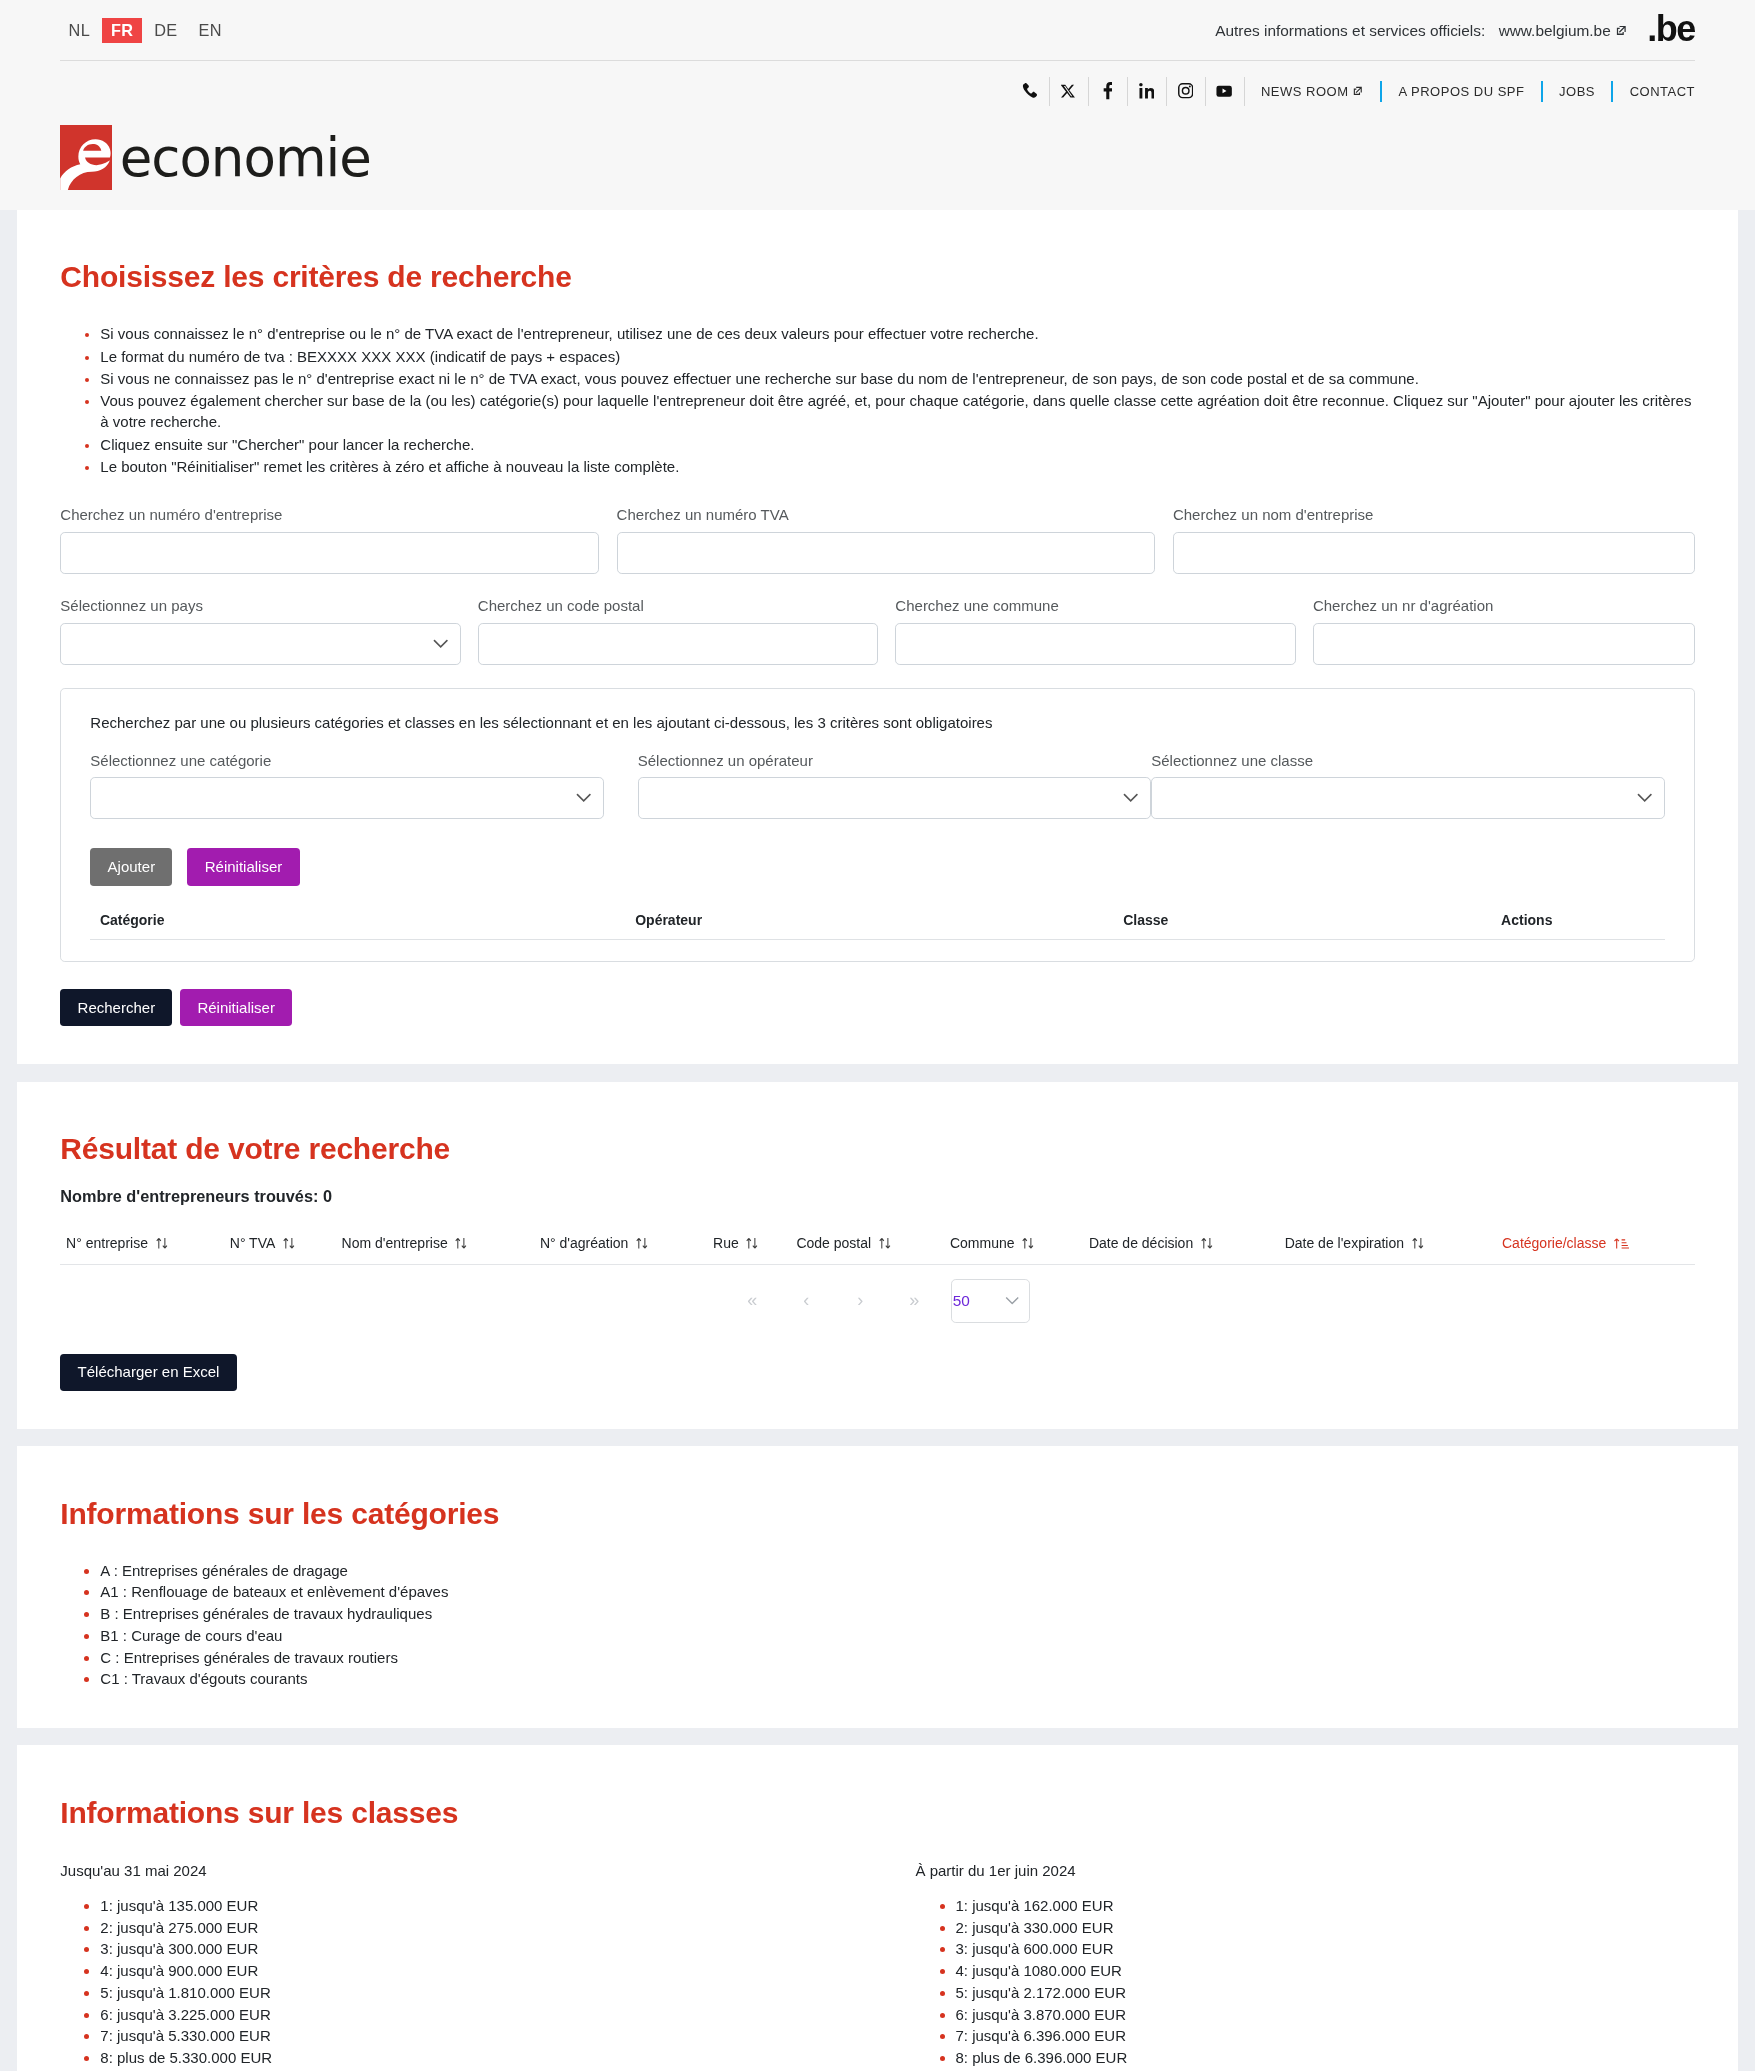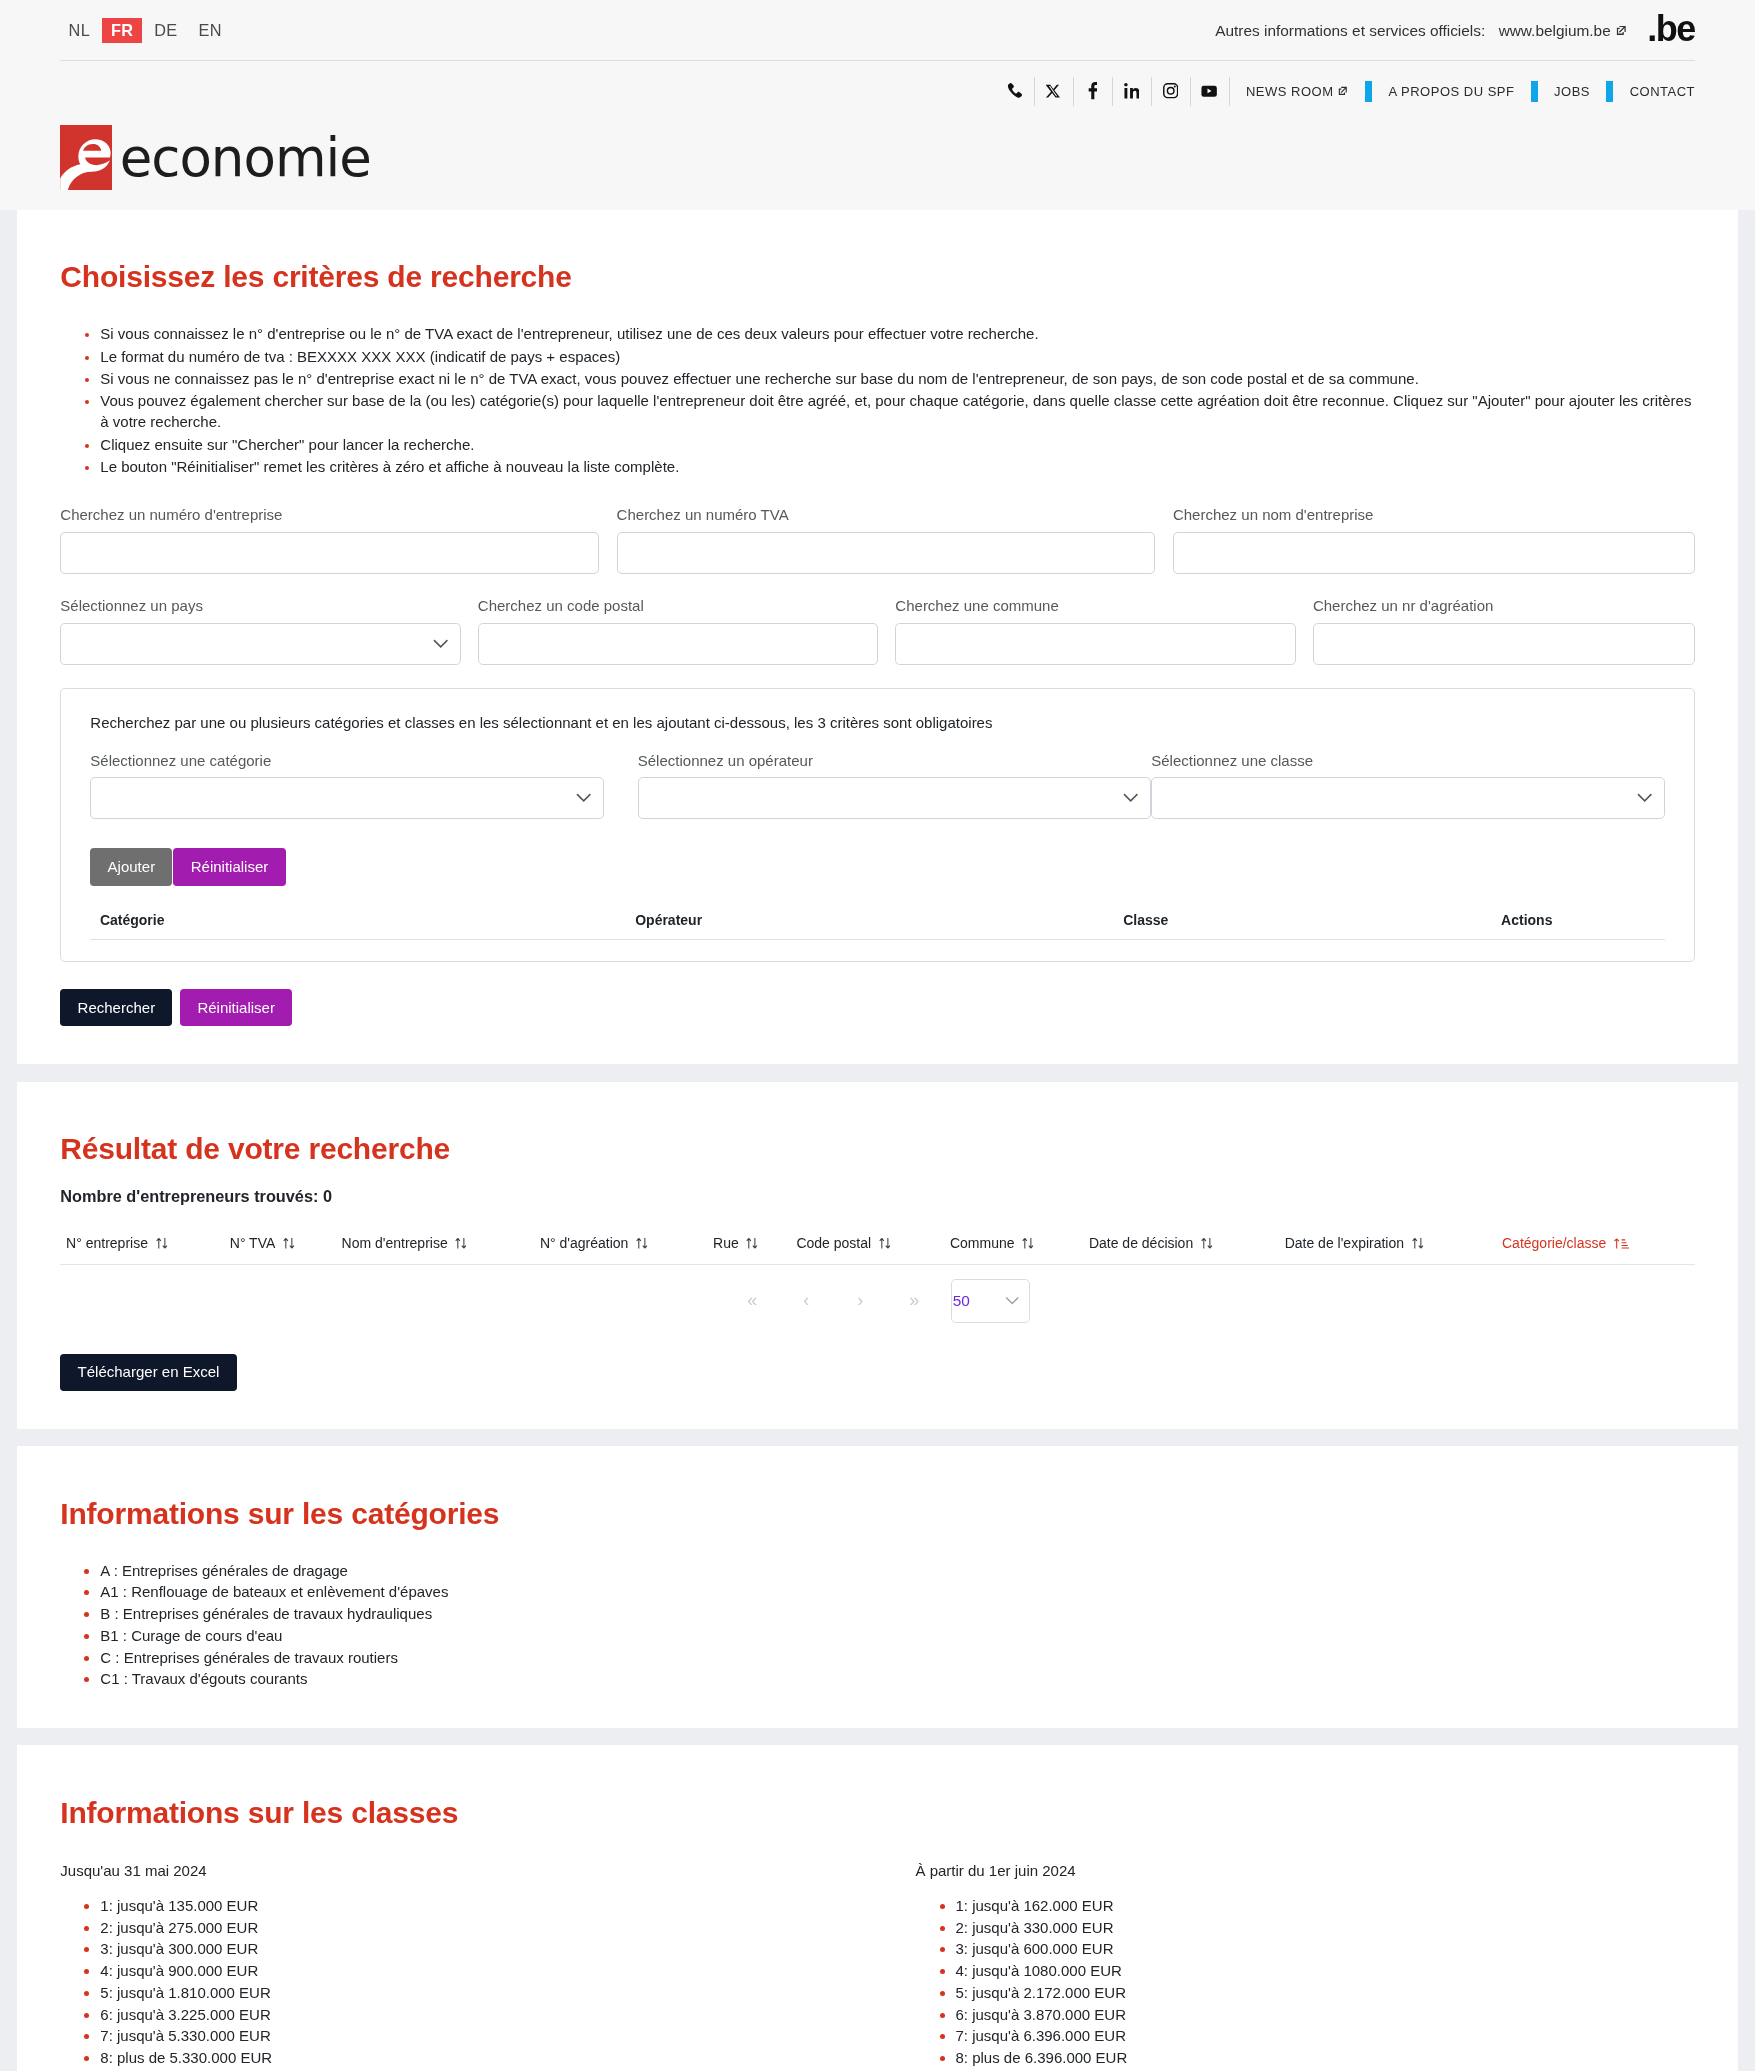--- a/index.html
+++ b/index.html
@@ -86,21 +86,21 @@
     border-right: 1px solid #d6d6d6;
     color: #1a1a1a;
   }
   .util-icon:first-child { }
   .util-link {
     font-size: 13px;
     letter-spacing: 0.5px;
     color: #2b2b2b;
     text-decoration: none;
     padding: 0 16.3px;
-    border-right: 7px solid #0ea5e9;
+    border-right: 2px solid #0ea5e9;
     display: inline-flex; align-items: center; gap: 4.8px;
     height: 21px;
     line-height: 21px;
   }
   .util-link.last { border-right: none; padding-right: 0; }
   .logo-row {
     display: flex;
     align-items: center;
     padding-top: 3.8px;
   }
@@ -224,21 +224,21 @@
     color: #fff;
     font-size: 15px;
     padding: 8.6px 17.3px;
     cursor: pointer;
     font-family: "Liberation Sans", sans-serif;
     line-height: 1.35;
   }
   .btn-grey { background: #6f6f6f; }
   .btn-orange { background: #a21caf; }
   .btn-red { background: #0f172a; }
-  .btn-row { display: flex; gap: 1px; margin-top: 29px; }
+  .btn-row { display: flex; gap: 15px; margin-top: 29px; }
 
   .cat-table {
     width: 100%;
     border-collapse: collapse;
     margin-top: 21px;
   }
   .cat-table th {
     text-align: left;
     font-size: 14px;
     font-weight: 700;

